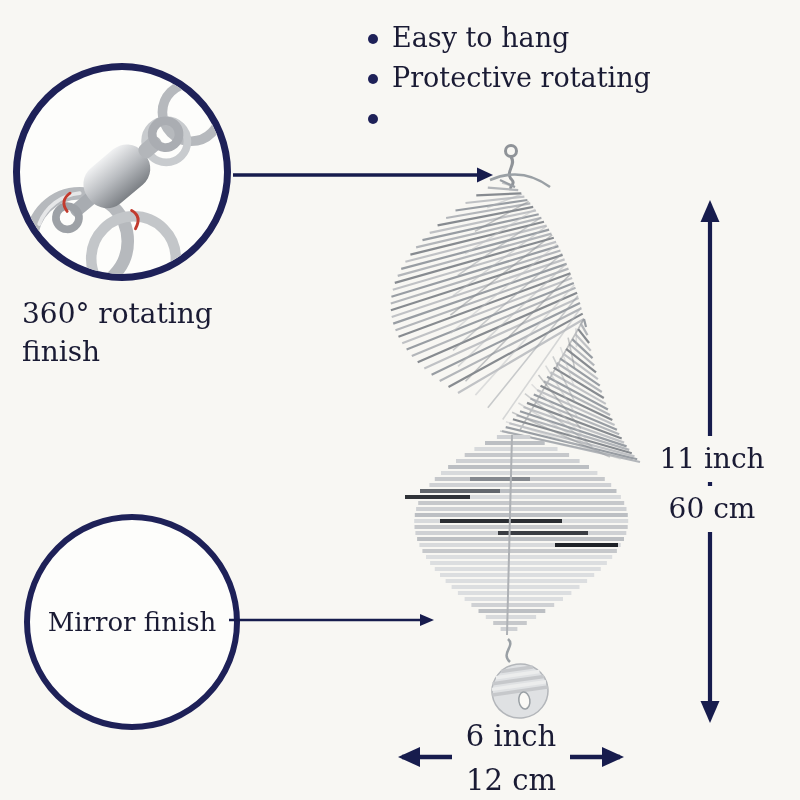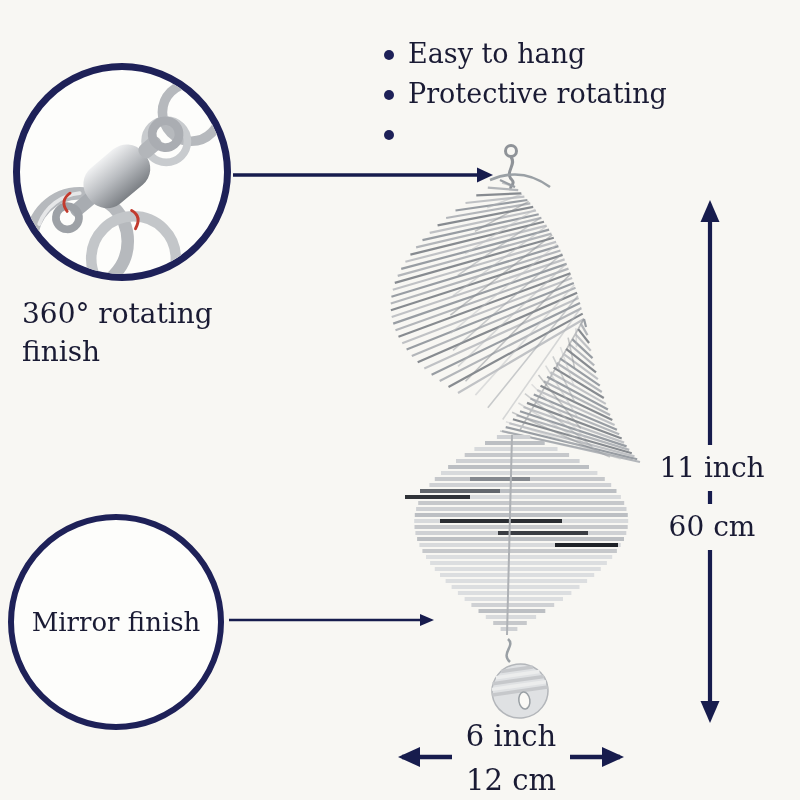--- a/index.html
+++ b/index.html
@@ -1,40 +1,40 @@
 <!DOCTYPE html>
 <html><head>
 <meta charset="utf-8">
 <style>
   html,body{margin:0;padding:0;}
   .page{position:relative;width:800px;height:800px;background:#f8f7f3;
         font-family:"DejaVu Serif",serif;color:#1a1b34;overflow:hidden;}
 
   
-  .features{position:absolute;left:368px;top:22px;list-style:none;margin:16px;padding:0;}
+  .features{position:absolute;left:368px;top:22px;list-style:none;margin:0;padding:0;}
   .features li{display:flex;align-items:flex-start;height:40px;font-size:27px;white-space:nowrap;}
   .dot{width:10px;height:10px;border-radius:50%;background:#1e2158;margin:12px 14px 0 0;flex:none;}
 
   
   .circle{position:absolute;border:7px solid #1e2158;border-radius:50%;
           background:#fdfdfb;box-sizing:border-box;}
   .swivel-circle{left:13px;top:63px;width:218px;height:218px;overflow:hidden;}
-  .mirror-circle{left:8px;top:514px;width:216px;height:216px;border-width:6px;
+  .mirror-circle{left:24px;top:514px;width:216px;height:216px;border-width:6px;
                  display:flex;align-items:center;justify-content:center;}
   .mirror-circle span{font-size:26px;}
   .swivel-label{position:absolute;left:22px;top:295px;font-size:28px;line-height:38px;}
 
   
   .overlay{position:absolute;left:0;top:0;width:800px;height:800px;}
   .spinner{position:absolute;left:350px;top:135px;width:320px;height:584px;}
 
   
   .dim-h{position:absolute;left:644px;top:432px;width:136px;text-align:center;
          font-size:28px;line-height:46px;}
-  .dim-h div{background:#f8f7f3;width:fit-content;margin:13px auto;padding:0 7px;}
+  .dim-h div{background:#f8f7f3;width:fit-content;margin:4px auto;padding:0 7px;}
   .dim-w{position:absolute;left:420px;top:714px;width:182px;text-align:center;
          font-size:29px;line-height:44px;}
 </style>
 </head>
 <body>
 
 <div class="page">
 
   <ul class="features">
     <li>

